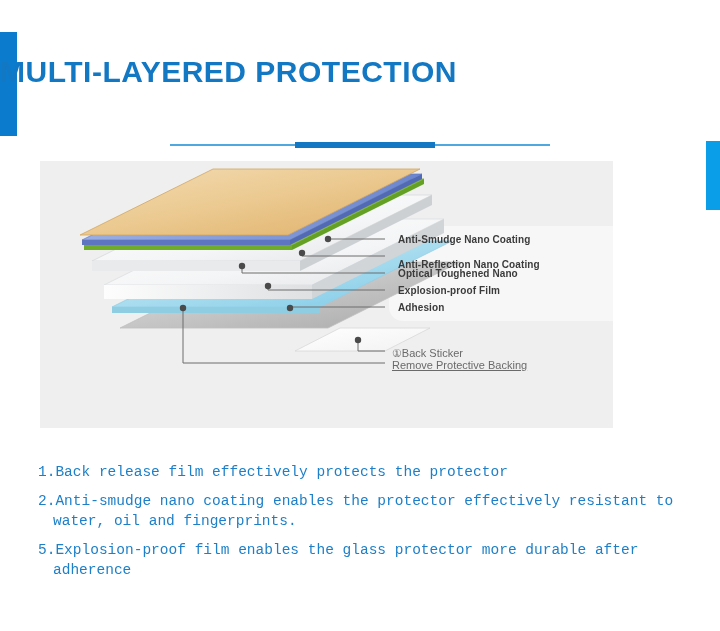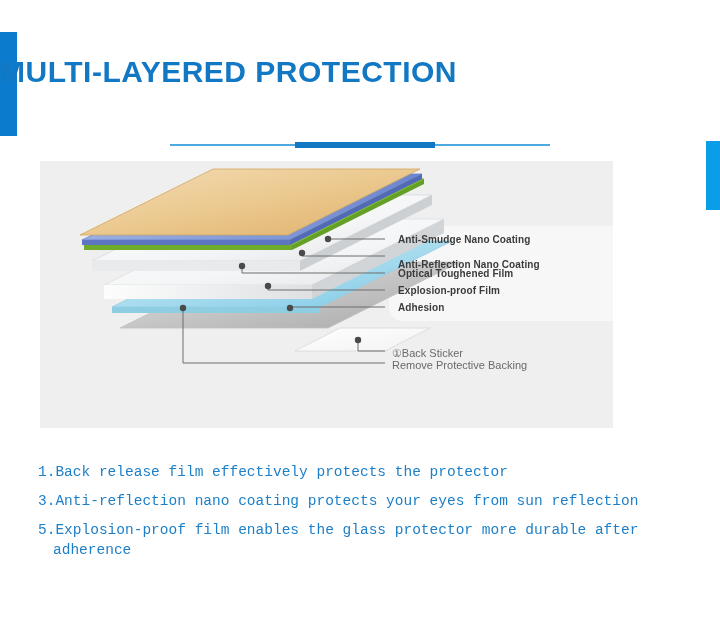--- a/index.html
+++ b/index.html
@@ -249,25 +249,25 @@
       <circle cx="202" cy="105" r="3.2"></circle>
       <circle cx="228" cy="125" r="3.2"></circle>
       <circle cx="250" cy="147" r="3.2"></circle>
       <circle cx="318" cy="179" r="3.2"></circle>
       <circle cx="143" cy="147" r="3.2"></circle>
     </g>
   </svg>
 
   <div class="label-main" style="top:73px;">Anti-Smudge Nano Coating</div>
   <div class="label-main" style="top:98px;">Anti-Reflection Nano Coating</div>
-  <div class="label-main" style="top:107px;">Optical Toughened Film</div>
+  <div class="label-main" style="top:107px;">Optical Toughened Nano</div>
   <div class="label-main" style="top:124px;">Explosion-proof Film</div>
   <div class="label-main" style="top:141px;text-align:right;">Adhesion</div>
 
   <div class="label-sub" style="top:186px;">①Back Sticker</div>
-  <div class="label-sub" style="top:198px;">Remove Protective Backing</div>
+  <div class="label-sub" style="top:198px;text-decoration:underline;">Remove Protective Backing</div>
 </div>
 
 <div class="feature-list">
   <div class="feature-item">1.Back release film effectively protects the protector</div>
-  <div class="feature-item">3.Anti-reflection nano coating protects your eyes from sun reflection</div>
+  <div class="feature-item">2.Anti-smudge nano coating enables the protector effectively resistant to water, oil and fingerprints.</div>
   <div class="feature-item">5.Explosion-proof film enables the glass protector more durable after adherence</div>
 </div>
 
 </body></html>

